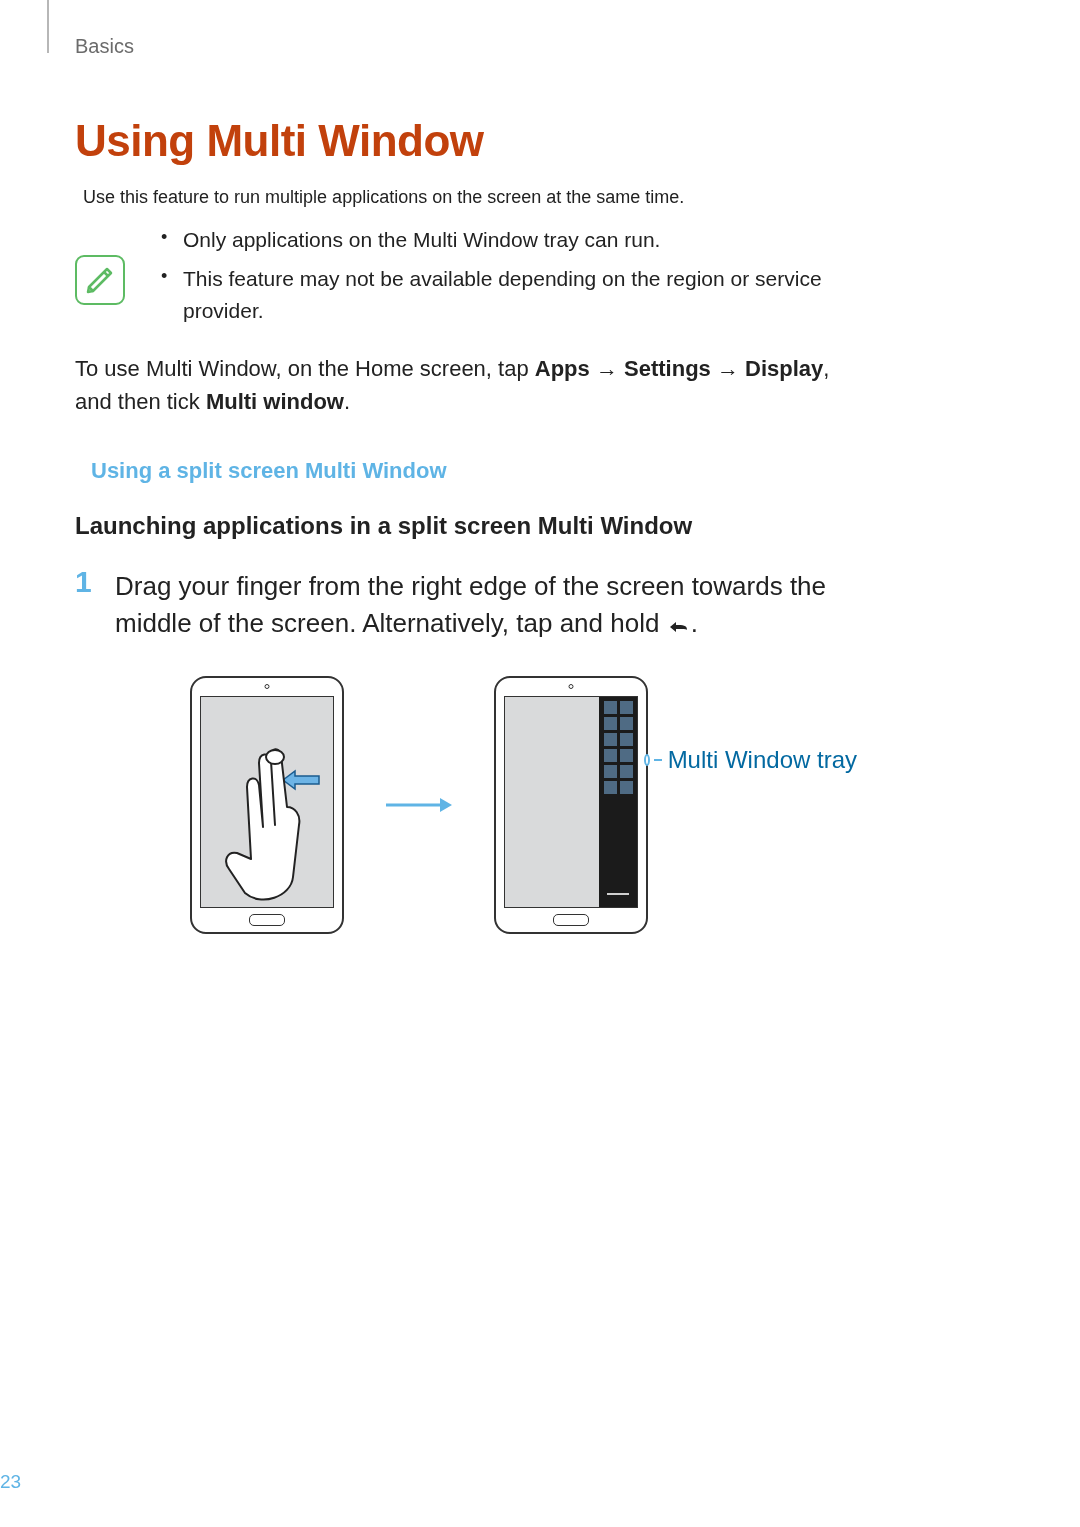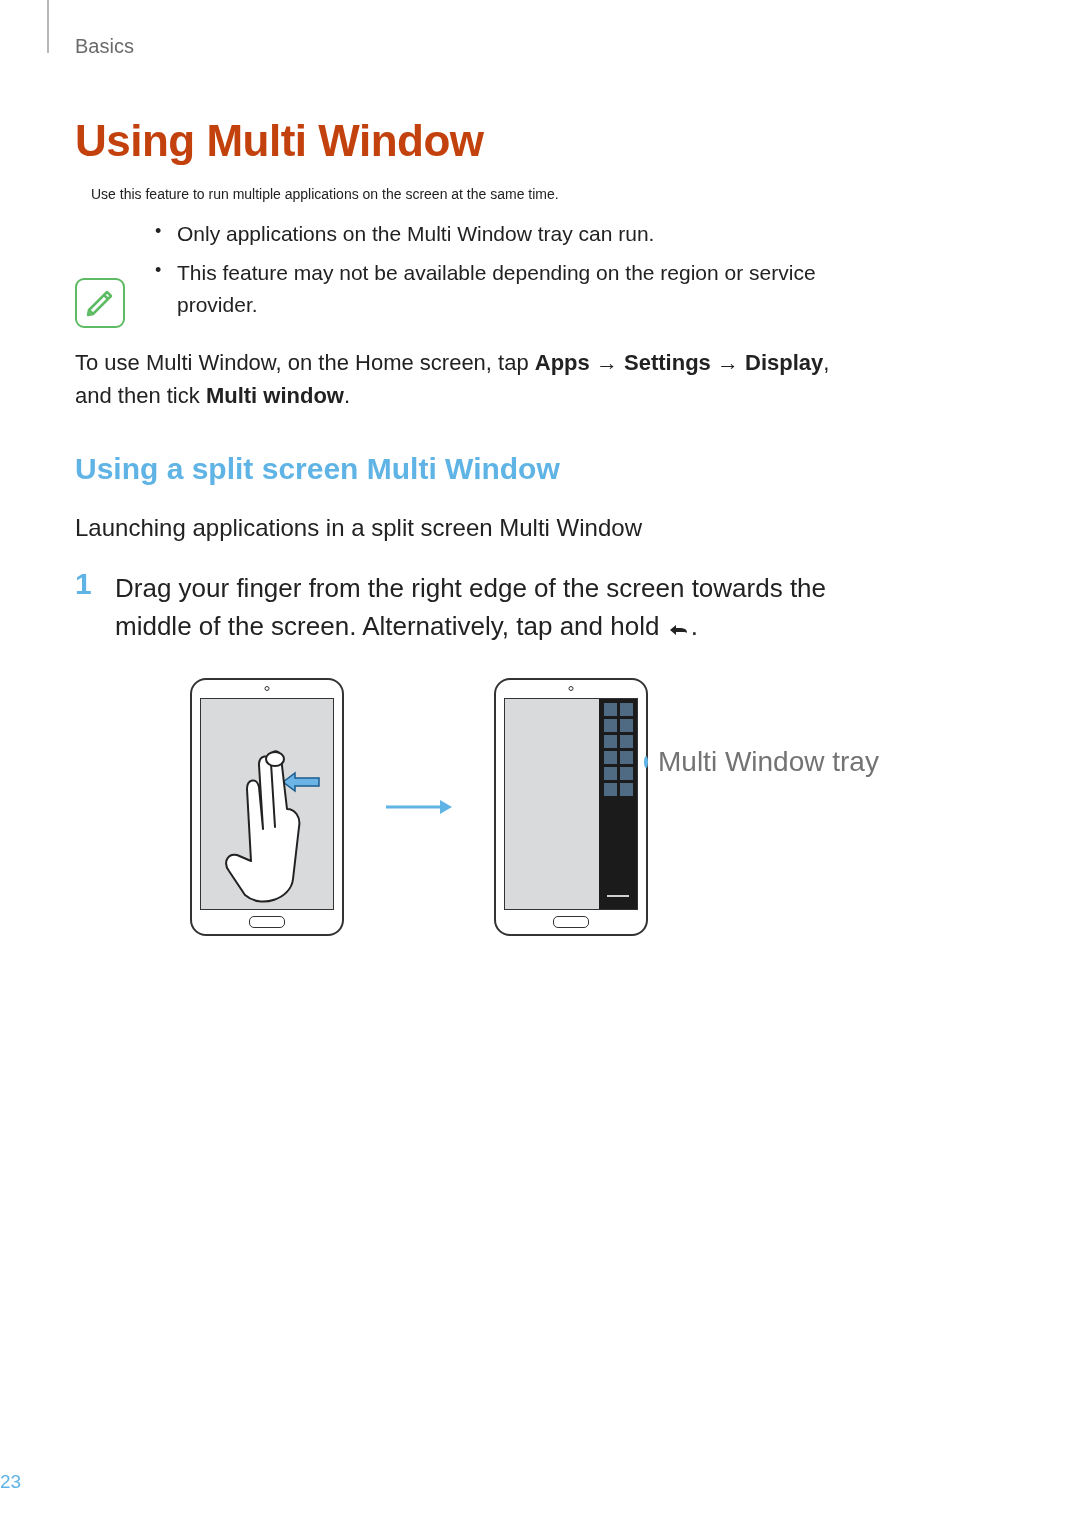--- a/index.html
+++ b/index.html
@@ -34,28 +34,29 @@
     margin-top: 0;
   }
   h1.title {
     font-size: 44px;
     font-weight: 700;
     color: #c2410c;
     margin: 58px 0 18px 0;
     letter-spacing: -0.5px;
   }
   p.body {
-    font-size: 14px;
+    font-size: 18px;
     line-height: 1.45;
-    margin: 0 0 14px 16px;
+    margin: 0 0 14px 8px;
   }
   .note-block {
     display: flex;
-    align-items: flex-end;
+    align-items: center;
     margin: 6px 0 18px 0;
+    gap: 6px;
   }
   .note-icon-box {
     width: 46px;
     height: 46px;
     border: 2.5px solid #5dbb63;
     border-radius: 9px;
     display: flex;
     align-items: center;
     justify-content: center;
     margin-right: 26px;
@@ -83,28 +84,28 @@
     font-size: 18px;
     color: #222;
   }
   .instr {
     font-size: 22px;
     line-height: 1.5;
     margin: 0 0 40px 0;
   }
   .instr b { font-weight: 700; }
   h2.subhead {
-    font-size: 30px;
+    font-size: 22px;
     font-weight: 700;
     color: #5fb4e5;
-    margin: 22px 0 14px 0;
+    margin: 22px 0 14px 16px;
   }
   h3.subsub {
     font-size: 24px;
-    font-weight: 400;
+    font-weight: 700;
     color: #222;
     margin: 28px 0 28px 0;
   }
   .step {
     display: flex;
     align-items: flex-start;
     margin-bottom: 6px;
   }
   .step-num {
     font-size: 30px;
@@ -224,22 +225,22 @@
     width: 8px;
     height: 8px;
     border: 2px solid #5fb4e5;
     background: #fff;
     border-radius: 50%;
     position: relative;
     top: -45px;
     left: -4px;
   }
   .callout-text {
-    font-size: 28px;
-    color: #737373;
+    font-size: 24px;
+    color: #0369a1;
     position: relative;
     top: -45px;
     white-space: nowrap;
   }
   .page-num {
     position: absolute;
     bottom: 34px;
     left: 0;
     right: 0;
     font-size: 19px;

